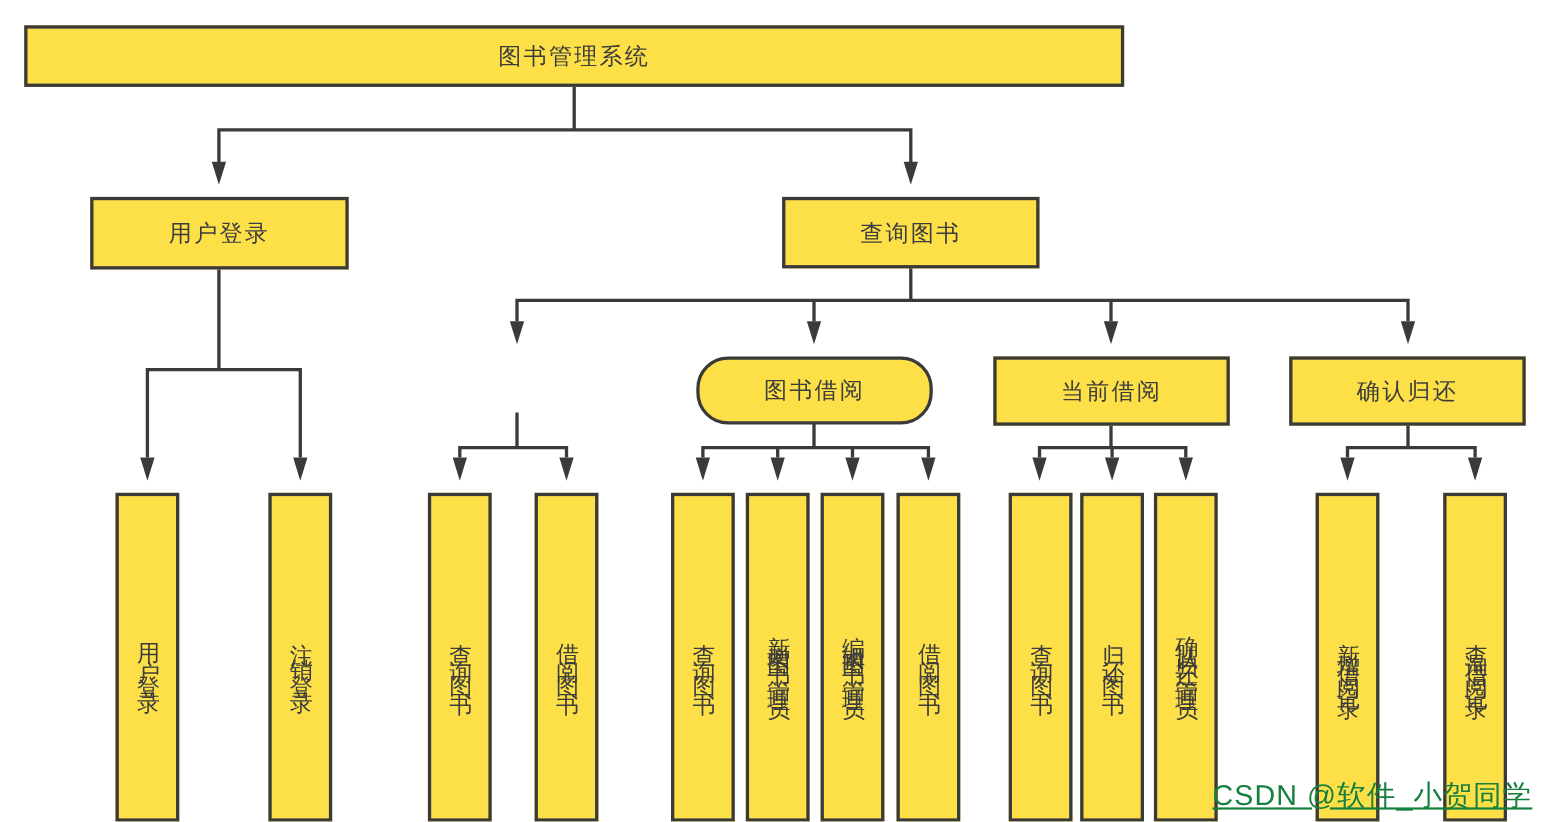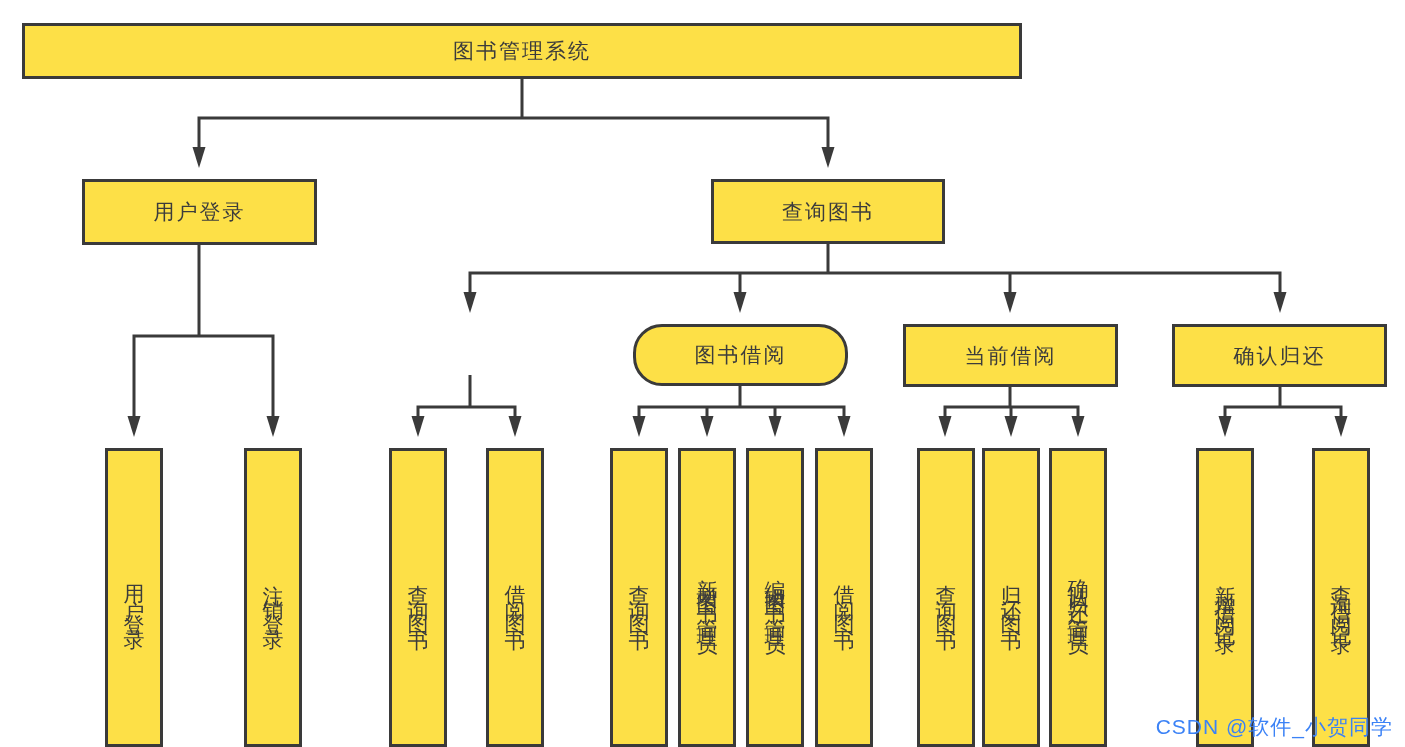--- a/index.html
+++ b/index.html
@@ -62,24 +62,25 @@
   .lf-8  { left: 815px; }
   .lf-9  { left: 917px; }
   .lf-10 { left: 982px; }
   .lf-11 { left: 1049px; }
   .lf-12 { left: 1196px; }
   .lf-13 { left: 1312px; }
   .watermark {
     position: absolute;
     right: 12px;
     bottom: 6px;
-    font-size: 21px;
-    color: #3b82f6;
+    font-size: 26px;
+    color: #15803d;
     letter-spacing: 1px;
     white-space: nowrap;
+    text-decoration: underline;
   }
 </style>
 </head>
 <body>
 
 <div class="stage">
 
   <svg class="connectors" viewBox="0 0 1405 747" xmlns="http://www.w3.org/2000/svg">
     <defs>
       <g id="arr">

